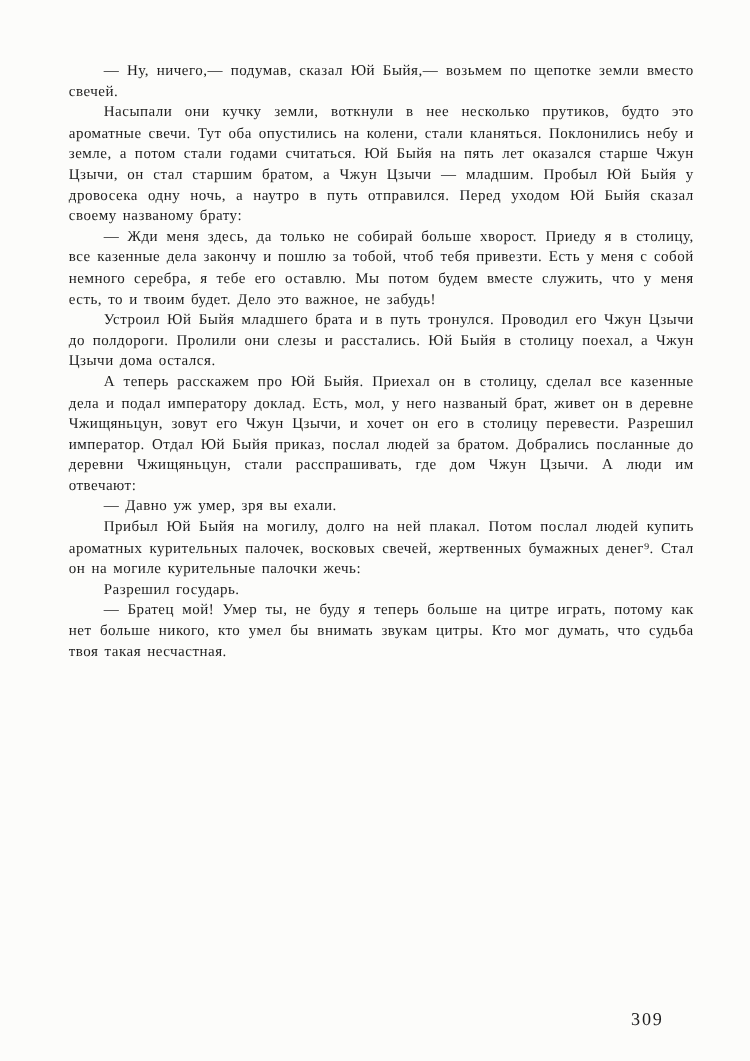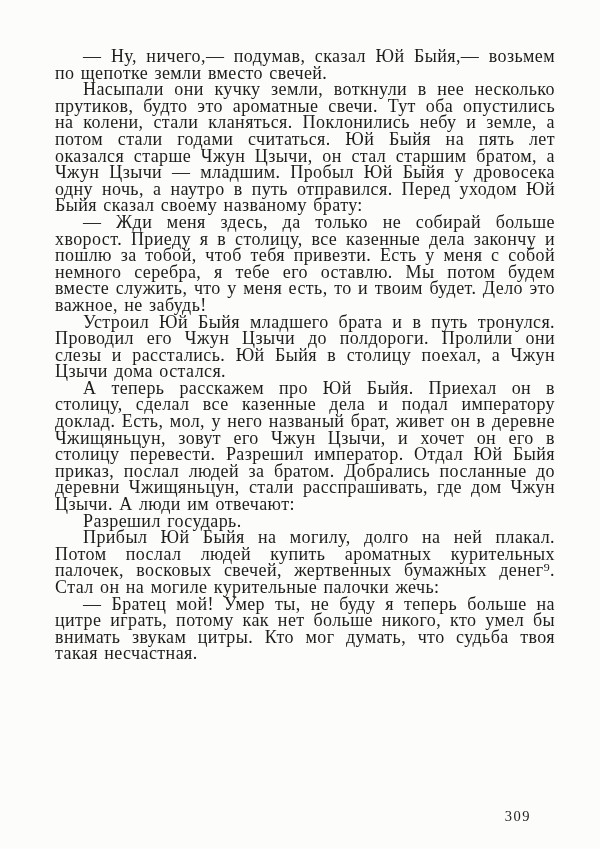--- a/index.html
+++ b/index.html
@@ -22,21 +22,21 @@
     padding: 48px 45px 0 55px;
     background: #fcfcfa;
   }
   .text-block {
     width: 500px;
   }
   .para {
     margin: 0;
     text-indent: 28px;
     text-align: justify;
-    font-size: 18px;
+    font-size: 12px;
     line-height: 16.6px;
     letter-spacing: 0.4px;
     word-spacing: 1.5px;
   }
   .page-number {
     position: absolute;
     right: 69px;
     bottom: 24px;
     font-size: 14.5px;
     letter-spacing: 1.5px;
@@ -45,18 +45,19 @@
 </head>
 <body>
 
 <div class="page">
   <div class="text-block">
     <p class="para">— Ну, ничего,— подумав, сказал Юй Быйя,— возьмем по щепотке земли вместо свечей.</p>
     <p class="para">Насыпали они кучку земли, воткнули в нее несколько прутиков, будто это ароматные свечи. Тут оба опустились на колени, стали кланяться. Поклонились небу и земле, а потом стали годами считаться. Юй Быйя на пять лет оказался старше Чжун Цзычи, он стал старшим братом, а Чжун Цзычи — младшим. Пробыл Юй Быйя у дровосека одну ночь, а наутро в путь отправился. Перед уходом Юй Быйя сказал своему названому брату:</p>
     <p class="para">— Жди меня здесь, да только не собирай больше хворост. Приеду я в столицу, все казенные дела закончу и пошлю за тобой, чтоб тебя привезти. Есть у меня с собой немного серебра, я тебе его оставлю. Мы потом будем вместе служить, что у меня есть, то и твоим будет. Дело это важное, не забудь!</p>
     <p class="para">Устроил Юй Быйя младшего брата и в путь тронулся. Проводил его Чжун Цзычи до полдороги. Пролили они слезы и расстались. Юй Быйя в столицу поехал, а Чжун Цзычи дома остался.</p>
     <p class="para">А теперь расскажем про Юй Быйя. Приехал он в столицу, сделал все казенные дела и подал императору доклад. Есть, мол, у него названый брат, живет он в деревне Чжищяньцун, зовут его Чжун Цзычи, и хочет он его в столицу перевести. Разрешил император. Отдал Юй Быйя приказ, послал людей за братом. Добрались посланные до деревни Чжищяньцун, стали расспрашивать, где дом Чжун Цзычи. А люди им отвечают:</p>
+    <p class="para">— Давно уж умер, зря вы ехали.</p>
+    <p class="para">Прибыл Юй Быйя на могилу, долго на ней плакал. Потом послал людей купить ароматных курительных палочек, восковых свечей, жертвенных бумажных денег⁹. Стал он на могиле курительные палочки жечь:</p>
     <p class="para">Разрешил государь.</p>
-    <p class="para">Прибыл Юй Быйя на могилу, долго на ней плакал. Потом послал людей купить ароматных курительных палочек, восковых свечей, жертвенных бумажных денег⁹. Стал он на могиле курительные палочки жечь:</p>
     <p class="para">— Братец мой! Умер ты, не буду я теперь больше на цитре играть, потому как нет больше никого, кто умел бы внимать звукам цитры. Кто мог думать, что судьба твоя такая несчастная.</p>
   </div>
   <div class="page-number">309</div>
 </div>
 
 </body></html>

